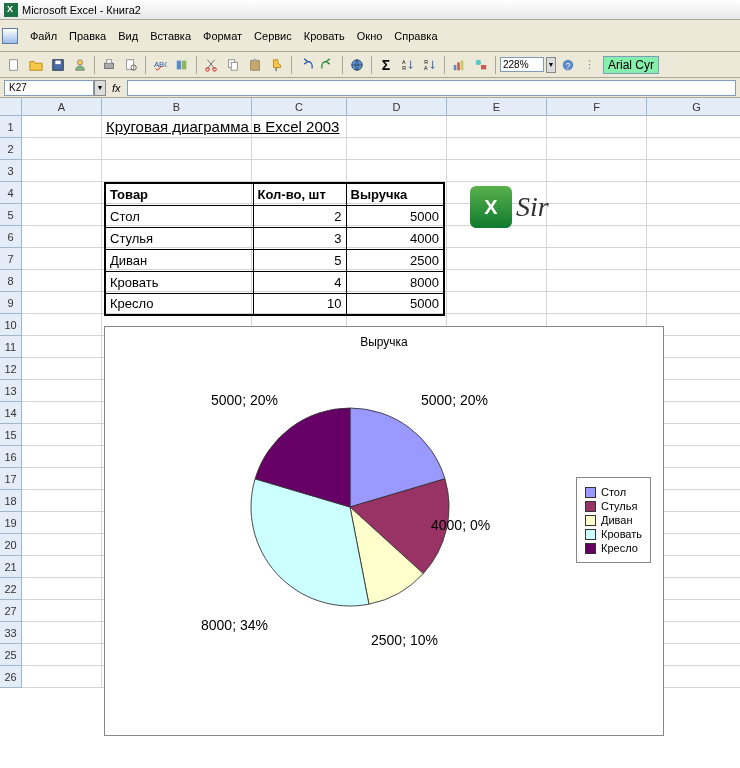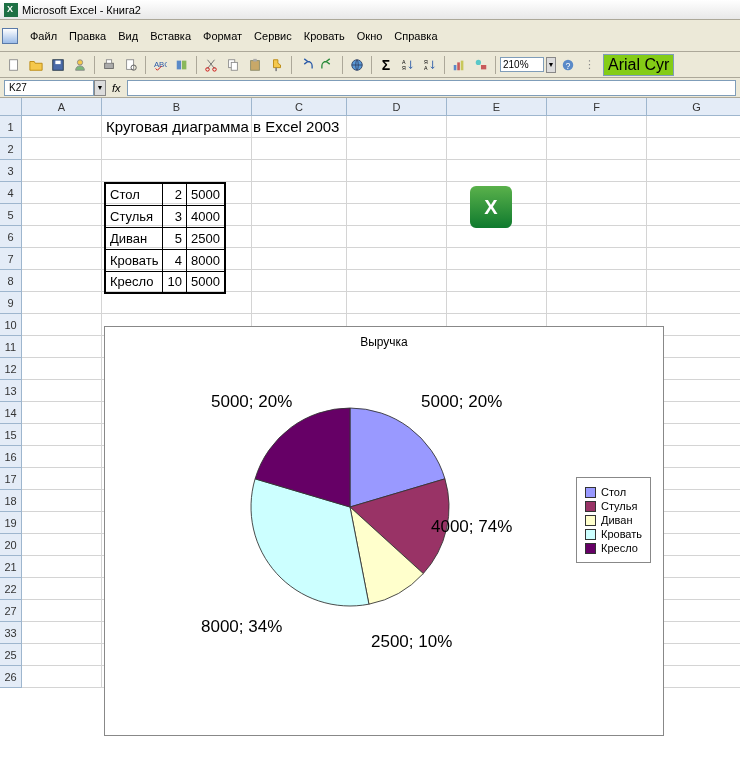--- a/index.html
+++ b/index.html
@@ -13,21 +13,21 @@
   .menubar { background: #ece9d8; display: flex; align-items: center; height: 32px; padding: 12px 2px; border-bottom: 1px solid #aca899; }
   .docicon { width: 16px; height: 16px; background: linear-gradient(#fff,#9cbce8); border: 1px solid #5a7aa8; margin-right: 6px; }
   .menubar .mi { padding: 2px 6px; font-size: 11px; cursor: default; }
 
   .toolbar { background: #ece9d8; display: flex; align-items: center; height: 26px; padding: 0 4px; border-bottom: 1px solid #aca899; gap: 2px; }
   .tb-btn { width: 20px; height: 20px; display: flex; align-items: center; justify-content: center; border: 1px solid transparent; }
   .tb-sep { width: 1px; height: 18px; background: #aca899; margin: 0 2px; }
   .tb-btn svg { width: 14px; height: 14px; }
   .zoom { background: white; border: 1px solid #7f9db9; padding: 1px 2px; font-size: 10px; width: 44px; display: inline-flex; align-items: center; }
   .zoom-dd { width: 10px; height: 16px; background: #dcdcdc; border: 1px solid #888; display: flex; align-items: center; justify-content: center; font-size: 7px; }
-  .font-box { background: #84cc16; border: 1px solid #7f9db9; padding: 1px 4px; font-size: 16px; margin-left: 6px; }
+  .font-box { background: #86efac; border: 1px solid #7f9db9; padding: 1px 4px; font-size: 12px; margin-left: 6px; }
 
   .namebox-row { display: flex; align-items: center; height: 20px; background: #ece9d8; border-bottom: 1px solid #aca899; }
   .namebox { background: white; border: 1px solid #7f9db9; width: 90px; height: 16px; font-size: 10px; padding: 0 4px; margin-left: 4px; display: flex; align-items: center; }
   .namebox-dd { width: 12px; height: 16px; background: #dcdcdc; border: 1px solid #888; display: flex; align-items: center; justify-content: center; font-size: 7px; }
   .fx { font-style: italic; font-size: 11px; margin: 0 6px; }
   .fbar { flex: 1; background: white; border: 1px solid #7f9db9; height: 16px; margin-right: 4px; }
 
   .grid-area { position: relative; background: white; height: 680px; overflow: hidden; }
   .corner { position: absolute; left: 0; top: 0; width: 22px; height: 18px; background: #e4ecf7; border-right: 1px solid #9eb6ce; border-bottom: 1px solid #9eb6ce; }
   .col-headers { position: absolute; left: 22px; top: 0; display: flex; height: 18px; }
@@ -45,23 +45,23 @@
 
   .watermark { position: absolute; left: 470px; top: 88px; width: 260px; font-family: 'Brush Script MT', cursive; font-size: 34px; font-style: italic; color: #333; display:flex; align-items:center; gap:4px; }
   .watermark .xlg { width: 42px; height: 42px; background: linear-gradient(#5ab14b,#0f7a2e); border-radius: 6px; display:flex; align-items:center; justify-content:center; color:white; font-family: Arial; font-style:normal; font-weight:bold; font-size:20px;}
 
   .chart { position: absolute; left: 104px; top: 228px; width: 560px; height: 410px; background: white; border: 1px solid #888; }
   .chart-title { text-align: center; font-size: 12px; padding-top: 8px; }
   .pie { position: absolute; left: 130px; top: 70px; width: 230px; height: 220px; }
   .legend { position: absolute; right: 12px; top: 150px; border: 1px solid #888; padding: 6px 8px; font-size: 11px; background: white; }
   .legend-row { display: flex; align-items: center; gap: 5px; margin: 2px 0; }
   .sw { width: 11px; height: 11px; border: 1px solid #333; }
-  .dlabel { position: absolute; font-size: 17px; white-space: nowrap; padding-left: 6px; }
-
-  .title-cell { position:absolute; font-size:15px; }
+  .dlabel { position: absolute; font-size: 14px; white-space: nowrap; padding-left: 6px; }
+
+  .title-cell { position:absolute; font-size:15px;text-decoration:underline; }
 </style>
 </head>
 <body>
 
 <div class="titlebar">
   <div class="xicon"></div>
   <span class="ttext">Microsoft Excel - Книга2</span>
 </div>
 
 <div class="menubar">
@@ -197,21 +197,21 @@
       </svg>
     </div>
   <div class="tb-btn">
       <svg viewBox="0 0 16 16">
         <circle cx="5" cy="5" r="3" fill="#5ac8c8"></circle>
         <rect x="8" y="8" width="6" height="5" fill="#c85a5a"></rect>
       </svg>
     </div>
   <div class="tb-sep"></div>
   <span class="zoom">
-      <span>210%</span>
+      <span>228%</span>
     </span>
   <div class="zoom-dd">▼</div>
   <div class="tb-btn">
       <svg viewBox="0 0 16 16">
         <circle cx="8" cy="8" r="6" fill="#5a8ac8"></circle>
         <text x="5" y="12" font-size="10" fill="white">?</text>
       </svg>
     </div>
   <span style="margin-left:4px;color:#888;">⋮</span>
   <span class="font-box"><span>Arial Cyr</span></span>
@@ -500,20 +500,25 @@
         <div class="cell" style="width: 100px;"></div>
         <div class="cell" style="width: 100px;"></div>
         <div class="cell" style="width: 100px;"></div>
       </div>
     </div>
 
   <div class="title-cell" style="left:106px; top:20px;">Круговая диаграмма в Excel 2003</div>
 
   <table class="data-table" style="left:104px; top:84px; border-collapse:collapse;">
     <tbody>
+        <tr>
+      <td class="hdr" style="width:148px;">Товар</td>
+      <td class="hdr" style="width:93px;">Кол-во, шт</td>
+      <td class="hdr" style="width:98px;">Выручка</td>
+    </tr>
     <tr>
           <td>Стол</td>
           <td class="num">2</td>
           <td class="num">5000</td>
         </tr>
     <tr>
           <td>Стулья</td>
           <td class="num">3</td>
           <td class="num">4000</td>
         </tr>
@@ -531,34 +536,35 @@
           <td>Кресло</td>
           <td class="num">10</td>
           <td class="num">5000</td>
         </tr>
   </tbody>
     </table>
 
   <div class="watermark">
     <div class="xlg">X</div>
     <div>
+      <div style="text-align:right;font-size:28px;">Sir</div>
     </div>
   </div>
 
   <div class="chart">
     <div class="chart-title">Выручка</div>
     <svg class="pie" viewBox="0 0 200 200" id="piesvg">
         <path d="M100,100 L100,10 A90,90 0 0 1 186.28010677329945,74.39251720320709 Z" fill="#9999ff" stroke="#333" stroke-width="0.8"></path>
         <path d="M100,100 L186.28010677329945,74.39251720320709 A90,90 0 0 1 166.6250197367784,160.5070801235185 Z" fill="#993366" stroke="#333" stroke-width="0.8"></path>
         <path d="M100,100 L166.6250197367784,160.5070801235185 A90,90 0 0 1 117.2042765831235,188.3403241291959 Z" fill="#ffffcc" stroke="#333" stroke-width="0.8"></path>
         <path d="M100,100 L117.2042765831235,188.3403241291959 A90,90 0 0 1 13.719893226700535,74.39251720320712 Z" fill="#ccffff" stroke="#333" stroke-width="0.8"></path>
         <path d="M100,100 L13.719893226700535,74.39251720320712 A90,90 0 0 1 99.99999999999999,10 Z" fill="#660066" stroke="#333" stroke-width="0.8"></path>
       </svg>
     <div class="dlabel" style="left:310px; top:65px;">5000; 20%</div>
-    <div class="dlabel" style="left:320px; top:190px;">4000; 74%</div>
+    <div class="dlabel" style="left:320px; top:190px;">4000; 0%</div>
     <div class="dlabel" style="left:260px; top:305px;">2500; 10%</div>
     <div class="dlabel" style="left:90px; top:290px;">8000; 34%</div>
     <div class="dlabel" style="left:100px; top:65px;">5000; 20%</div>
     <div class="legend" id="legend">
         <div class="legend-row">
           <div class="sw" style="background: rgb(153, 153, 255);"></div>
           <span>Стол</span>
         </div>
         <div class="legend-row">
           <div class="sw" style="background: rgb(153, 51, 102);"></div>

